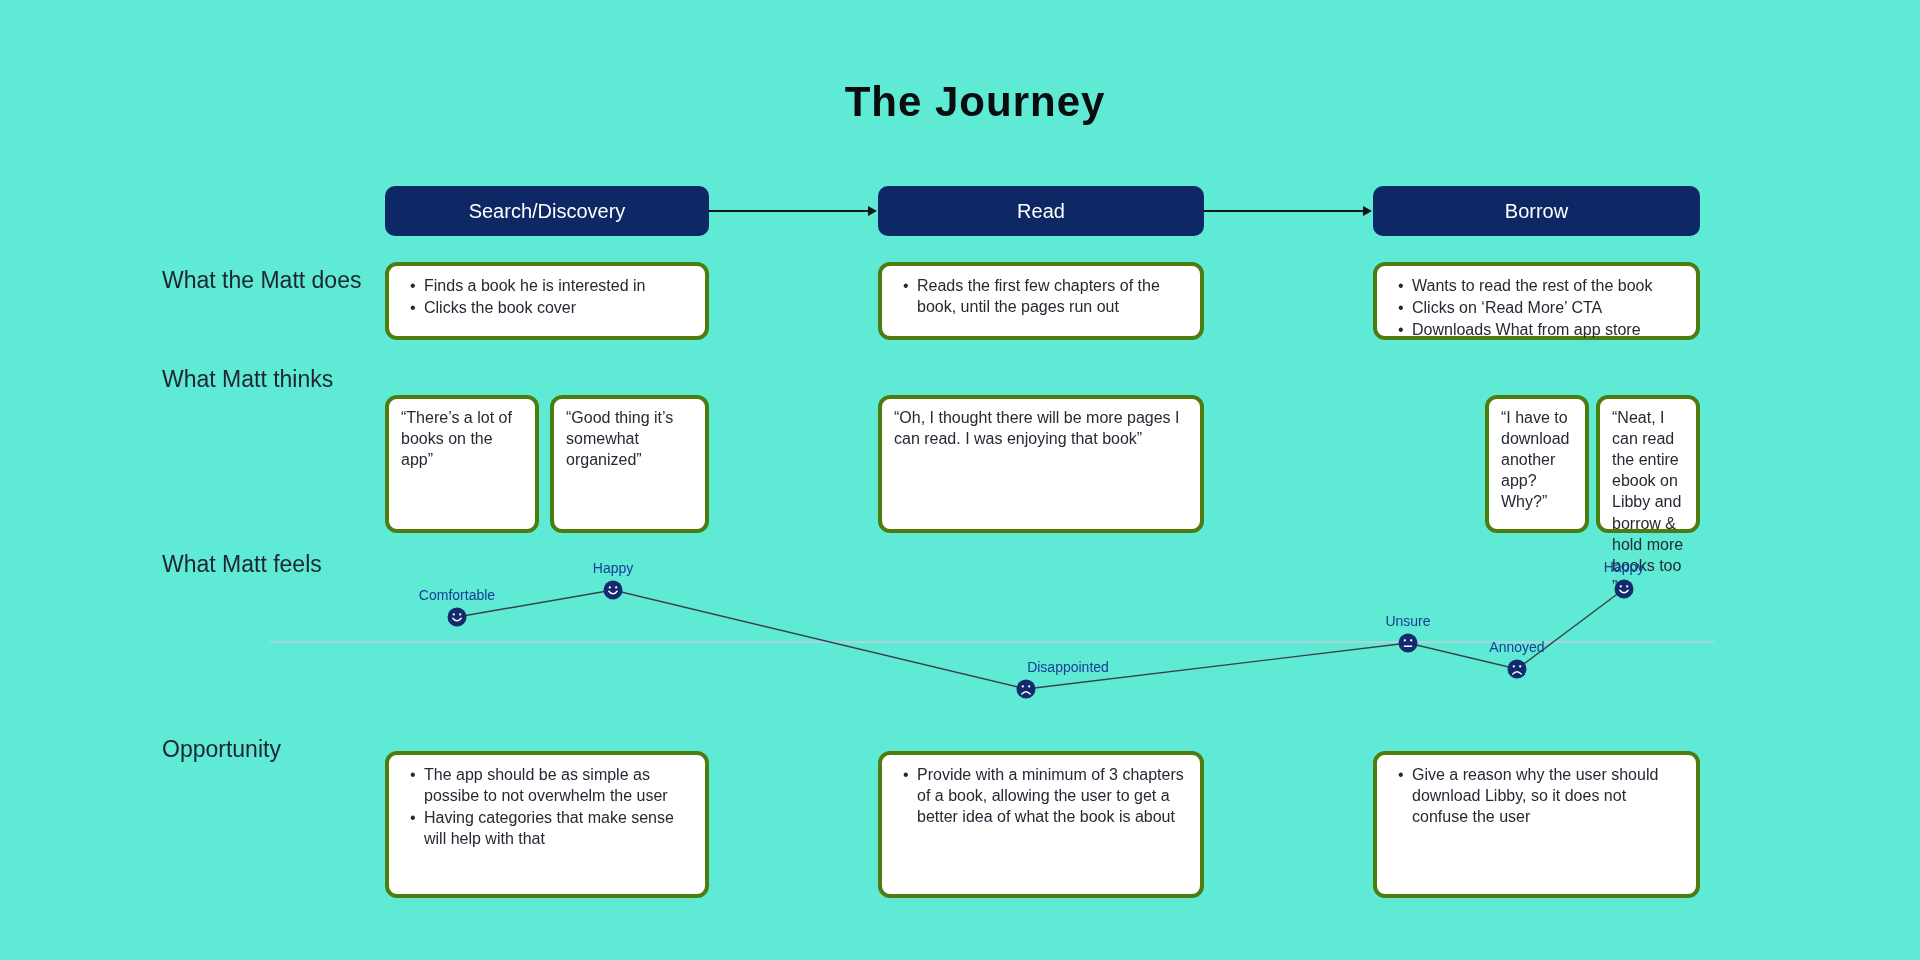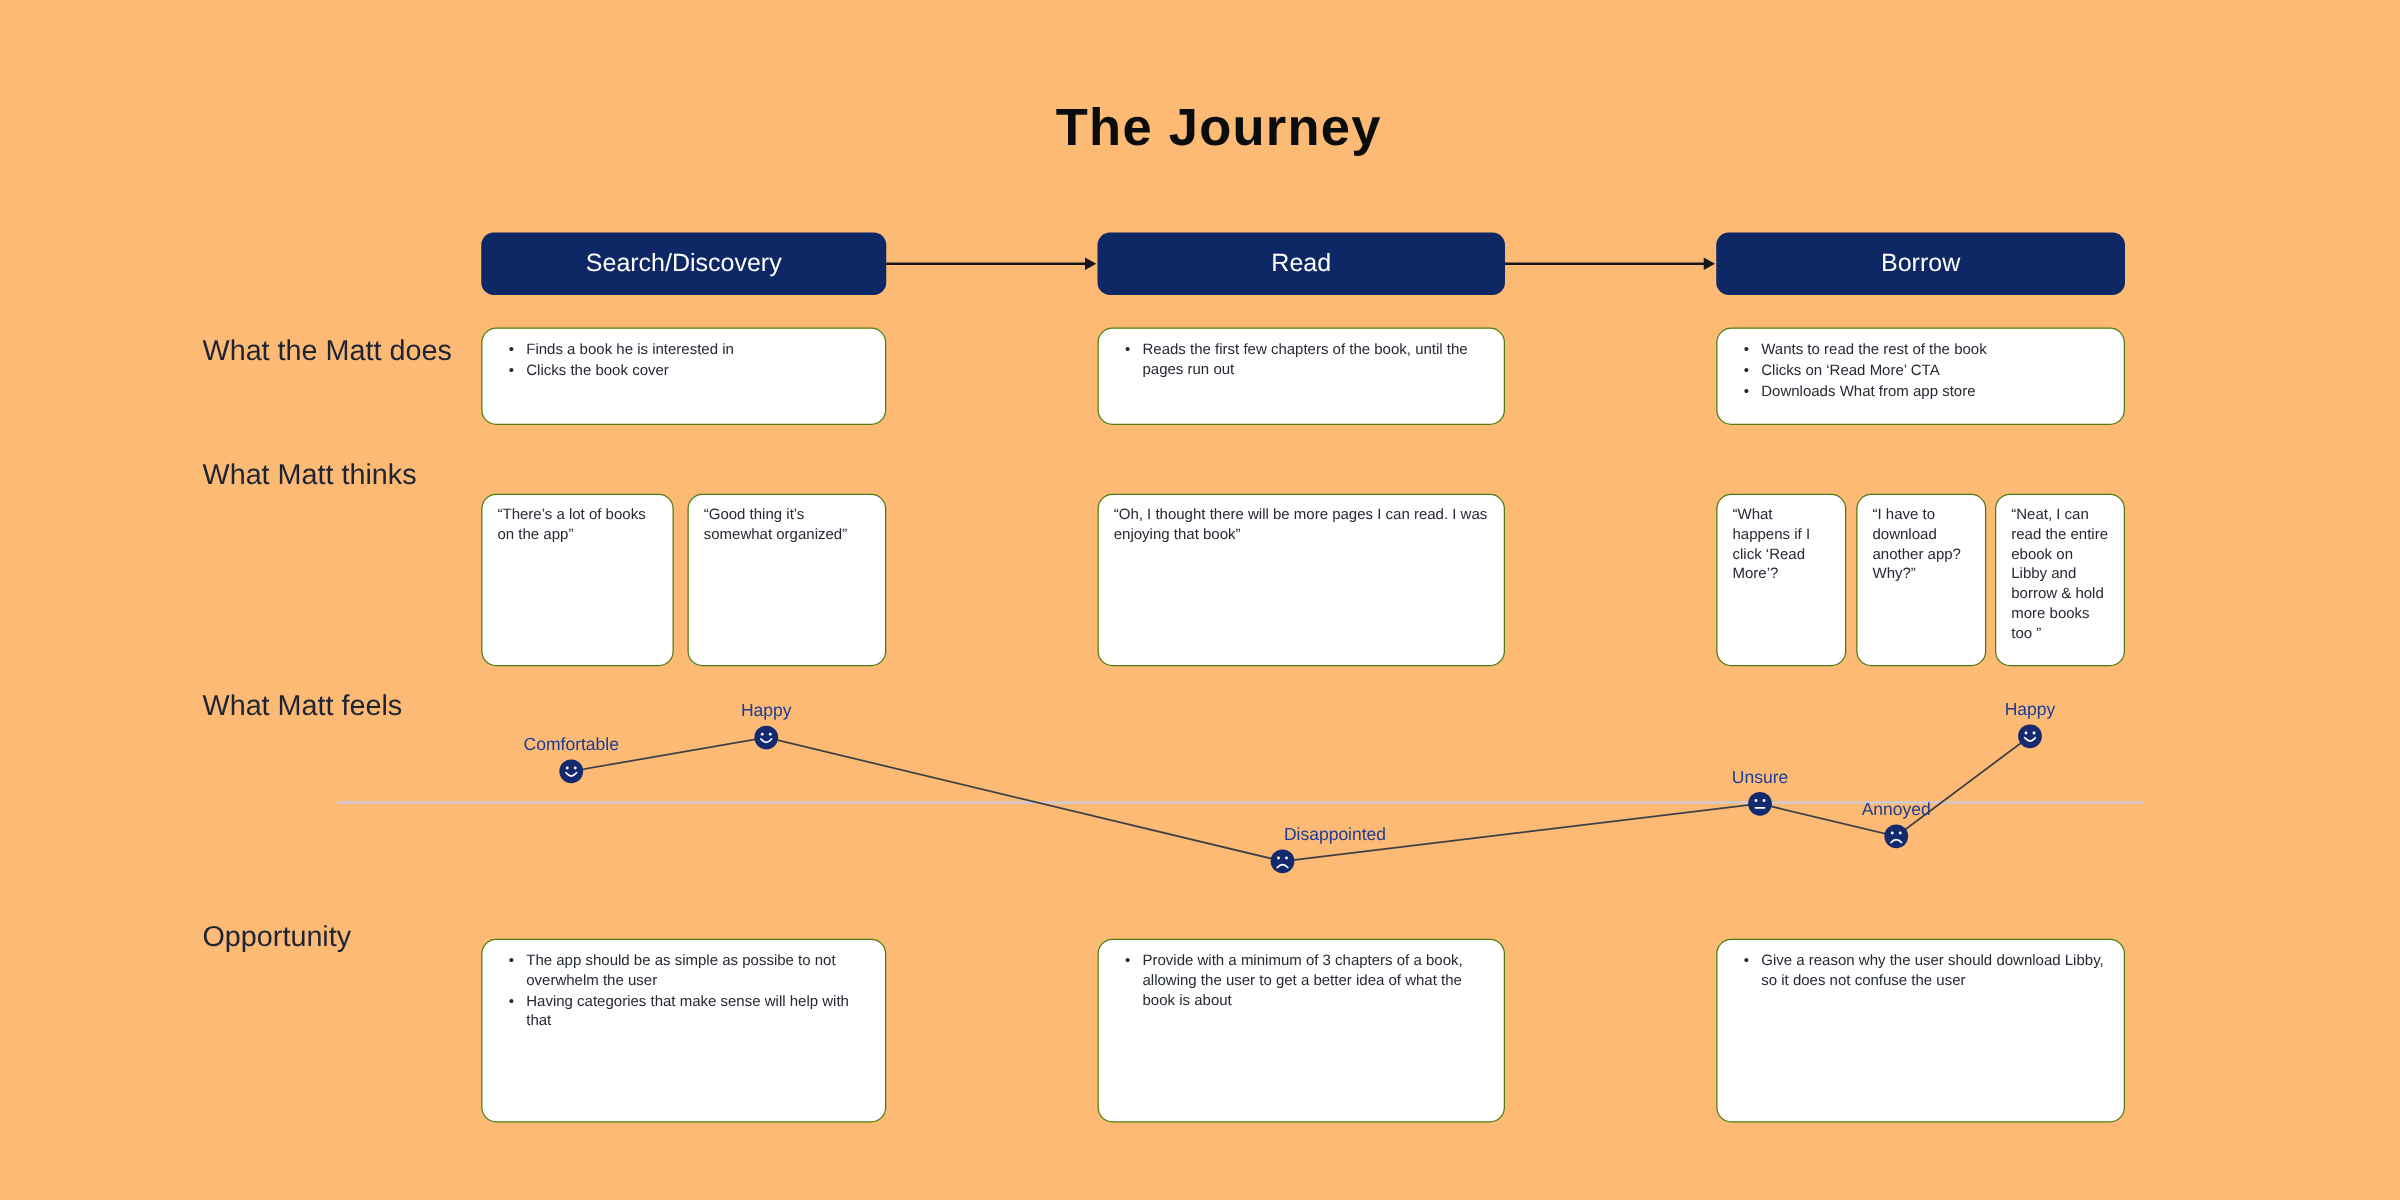--- a/index.html
+++ b/index.html
@@ -1,17 +1,17 @@
 <!DOCTYPE html>
 <html><head>
 <meta charset="utf-8">
 <style>
   html,body{margin:0;padding:0;background:#ffffff;}
   .canvas{
-    position:relative;width:1920px;height:960px;background:#fdba74;
+    position:relative;width:1920px;height:960px;background:#5eead4;
     font-family:"Liberation Sans", sans-serif;color:#242933;overflow:hidden;
   }
   .page-title{
     position:absolute;top:78px;left:0;width:1950px;text-align:center;
     margin:0;font-size:42px;font-weight:600;letter-spacing:1px;color:#0b0c0e;
   }
   
   .c1{left:385px;width:324px}
   .c2{left:878px;width:326px}
   .c3{left:1373px;width:327px}
@@ -23,22 +23,22 @@
   }
   .arrow{position:absolute;top:210px;height:2px;background:#15161a;}
   .arrow::after{
     content:'';position:absolute;right:-8px;top:-4px;width:0;height:0;
     border-left:9px solid #15161a;border-top:5px solid transparent;border-bottom:5px solid transparent;
   }
   
   .row-label{position:absolute;left:162px;font-size:23px;color:#1d2433;}
   
   .box{
-    position:absolute;background:#fff;border:1px solid #4d7c0f;border-radius:12px;
-    font-size:12px;line-height:1.32;color:#242933;box-sizing:border-box;
+    position:absolute;background:#fff;border:4px solid #4d7c0f;border-radius:12px;
+    font-size:16px;line-height:1.32;color:#242933;box-sizing:border-box;
   }
   .box ul{margin:0;padding:9px 12px 8px 18px;list-style:none;}
   .box li{position:relative;padding-left:17px;margin:0 0 1px 0;}
   .box li::before{content:'\2022';position:absolute;left:3px;top:0;color:#242933;}
   .quote{padding:8px 10px 8px 12px;}
   .row-does{top:262px;height:78px;}
   .row-thinks{top:366px;height:138px;margin-top:29px;}
   .row-opp{top:751px;height:147px;}
   .t1a{left:385px;width:154px}
   .t1b{left:550px;width:159px}
@@ -91,21 +91,20 @@
     <ul>
       <li>Wants to read the rest of the book</li>
       <li>Clicks on ‘Read More’ CTA</li>
       <li>Downloads What from app store</li>
     </ul>
   </div>
 
   <div class="box row-thinks quote t1a">“There’s a lot of books on the app”</div>
   <div class="box row-thinks quote t1b">“Good thing it’s somewhat organized”</div>
   <div class="box row-thinks quote c2">“Oh, I thought there will be more pages I can read. I was enjoying that book”</div>
-  <div class="box row-thinks quote t3a">“What happens if I click ‘Read More’?</div>
   <div class="box row-thinks quote t3b">“I have to download another app? Why?”</div>
   <div class="box row-thinks quote t3c">“Neat, I can read the entire ebook on Libby and borrow &amp; hold more books too ”</div>
 
   <svg id="feels-svg" viewBox="0 0 1920 960" xmlns="http://www.w3.org/2000/svg">
       <line x1="270" y1="642" x2="1714" y2="642" stroke="#c6cde9" stroke-width="1.5"></line>
       <polyline points="457,617 613,590 1026,689 1408,643 1517,669 1624,589" fill="none" stroke="#3c4046" stroke-width="1.4"></polyline>
       <g transform="translate(457,617)">
         <circle cx="0" cy="0" r="9.5" fill="#132a6e"></circle>
         <circle cx="-3.2" cy="-2.6" r="1.15" fill="#ffffff"></circle>
         <circle cx="3.2" cy="-2.6" r="1.15" fill="#ffffff"></circle>

